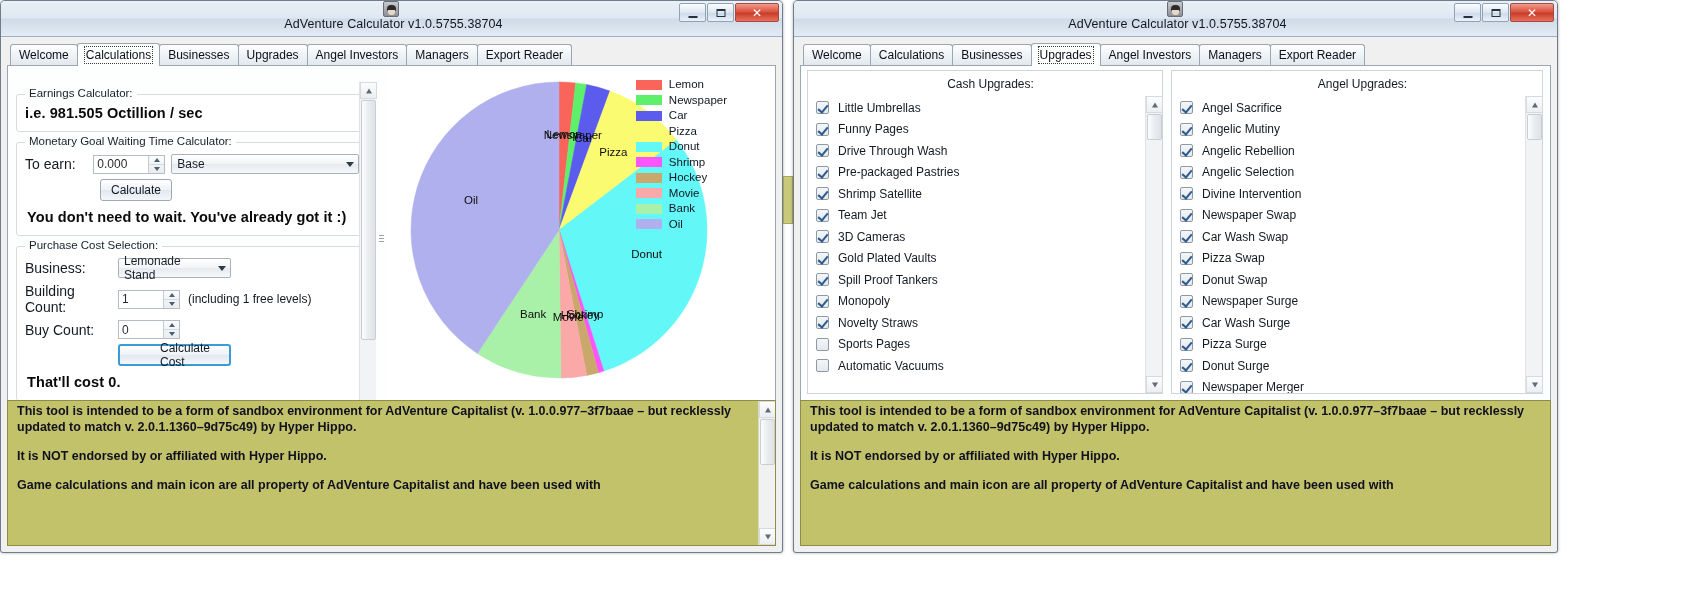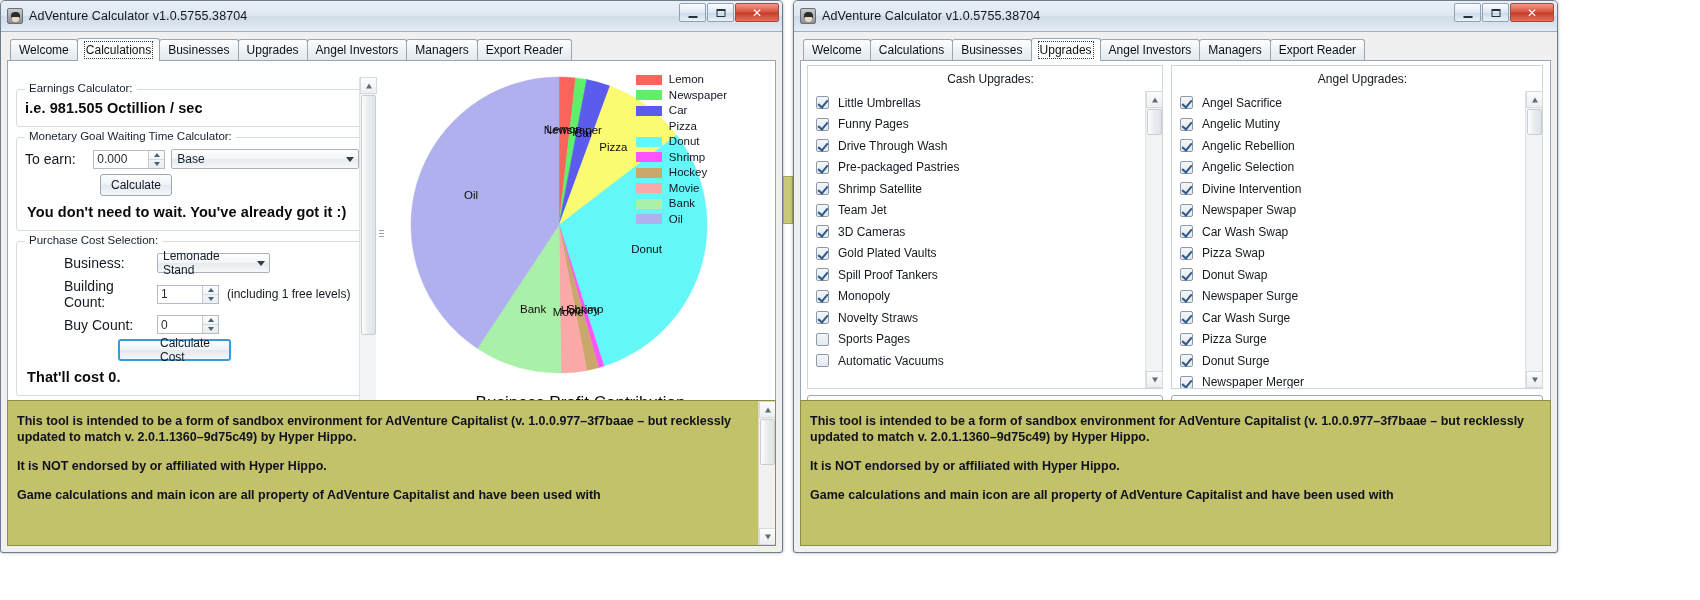--- a/index.html
+++ b/index.html
@@ -18,26 +18,27 @@
     background: #f0f0f0;
     border: 1px solid #6e7c8c;
     border-radius: 5px 5px 3px 3px;
     box-shadow: 0 0 3px rgba(0,0,0,.35);
     overflow: hidden;
   }
   .win.left  { left: 0px;   top: 0px; width: 783px;  height: 553px; }
   .win.right { left: 793px; top: 0px; width: 765px;  height: 553px; }
 
   .titlebar {
-    height: 31px;
+    height: 36px;
     background: linear-gradient(to bottom,#e9f0f6 0%, #dfe8f2 48%, #cfdbe8 52%, #e3ebf4 100%);
     border-bottom: 1px solid #9bb0c4;
     display: flex; align-items: center;
     padding: 0 2px 0 6px;
     position: relative;
+    flex-direction: column;
   }
   .title-icon {
     width: 16px; height: 16px; margin-right: 6px;
     background: linear-gradient(to bottom,#c8cbd0,#8a8f96);
     border: 1px solid #6a6f76; border-radius: 2px;
     position: relative; flex: none;
   }
   .title-icon:before {
     content:""; position:absolute; left:3px; top:3px; width:9px; height:6px;
     background:#2b2b2b; border-radius: 4px 4px 1px 1px;
@@ -122,21 +123,21 @@
     white-space:nowrap;
   }
   .bigline {
     font-size: 14.5px; font-weight: bold; color:#0a0a0a;
     letter-spacing:.1px; margin: 4px 0 2px 2px;
   }
   .bigline.center { margin-left:0; }
   .row { display:flex; align-items:center; margin: 5px 0; }
   .lbl { font-size: 14px; color:#131a21; }
   .lbl.w75 { width: 75px; }
-  .lbl.w93 { width: 93px; margin-left: 39px; }
+  .lbl.w93 { width: 93px; }
 
   .spin {
     display:flex; align-items:stretch;
     border:1px solid #b6bcc4; background:#fff; height:19px;
   }
   .spin input {
     border:none; outline:none; font-size:12px; color:#2c2c2c;
     padding: 0 3px; background:transparent;
     font-family:"Liberation Sans", sans-serif;
   }
@@ -251,21 +252,21 @@
   }
   .buybtn.l { left: 6px;  width: 356px; }
   .buybtn.r { left: 370px; width: 372px; }
 
   
   .disclaimer {
     position:absolute; left:6px; right:6px; bottom:6px; top: 399px;
     background:#c2c26a; border:1px solid #8d8d46;
     overflow:hidden;
   }
-  .disclaimer .inner { padding: 12px 9px; }
+  .disclaimer .inner { padding: 2px 9px; }
   .disclaimer p {
     margin: 0 0 13px 0;
     font-size: 12.5px; font-weight: bold; color:#101020;
     line-height: 16px;
   }
   .disc-scroll {
     position:absolute; right:0; top:0; bottom:0; width:17px;
     background:#f1f1f1; border-left:1px solid #d9d9c8;
   }
   .disc-scroll .arw {

